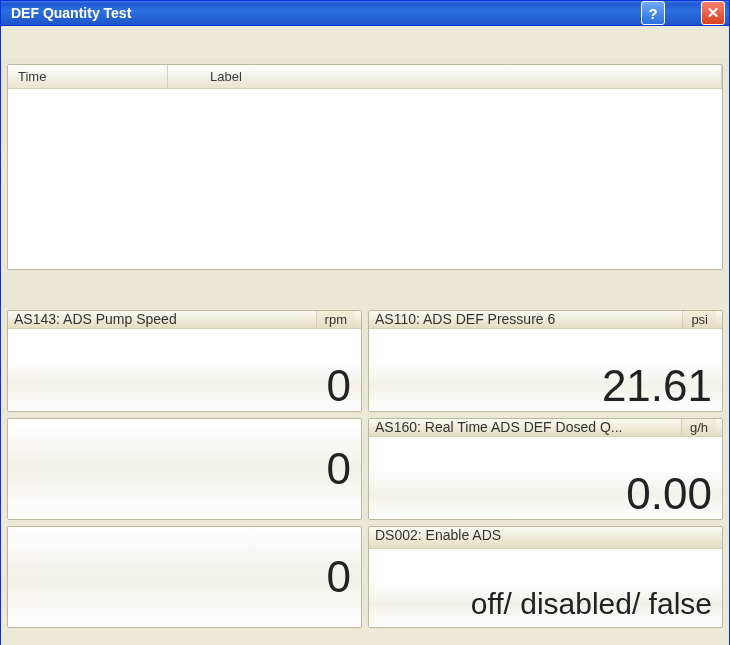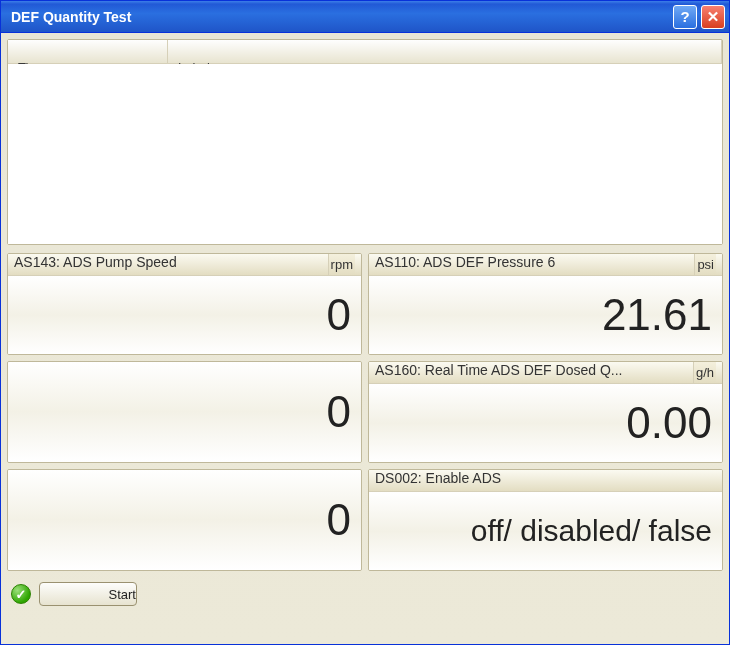--- a/index.html
+++ b/index.html
@@ -1,15 +1,15 @@
 <!DOCTYPE html>
 <html><head>
 <meta charset="utf-8">
 <style>
-  * { box-sizing: border-box; }
+  * { box-sizing: border-box; gap: 32px; }
   body {
     margin: 0;
     padding: 0;
     font-family: Tahoma, Arial, sans-serif;
     font-size: 12px;
     background: #fff;
     width: 730px;
     height: 645px;
     overflow: hidden;
   }
@@ -69,21 +69,21 @@
     flex-direction: column;
     border-radius: 2px;
   }
   .list-header {
     display: flex;
     height: 24px;
     background: linear-gradient(to bottom, #fefefe, #e8e4d0);
     border-bottom: 1px solid #d6d0b8;
   }
   .list-col {
-    padding: 20px 10px;
+    padding: 4px 10px;
     border-right: 1px solid #d6d0b8;
     color: #3a3a3a;
     font-size: 13px;
   }
   .list-col.time { width: 160px; }
   .list-col.label { flex: 1; }
   .list-body { flex: 1; background: #fff; }
   
   .grid {
     margin-top: 8px;
@@ -110,21 +110,21 @@
     border-bottom: 1px solid #d6d0b8;
     font-size: 14px;
     color: #333;
   }
   .gauge .glabel { flex: 1; white-space: nowrap; overflow: hidden; text-overflow: ellipsis; }
   .gauge .gunit {
     margin-left: 0;
     font-size: 13px;
     color: #333;
     background: linear-gradient(to bottom,#f4f0dd,#e3ddc2);
-    padding: 0 2px;
+    padding: 0 8px;
     border-left: 1px solid #d6d0b8;
     height: 100%;
     display: flex;
     align-items: center;
   }
   .gauge .gval {
     flex: 1;
     display: flex;
     align-items: center;
     justify-content: flex-end;

